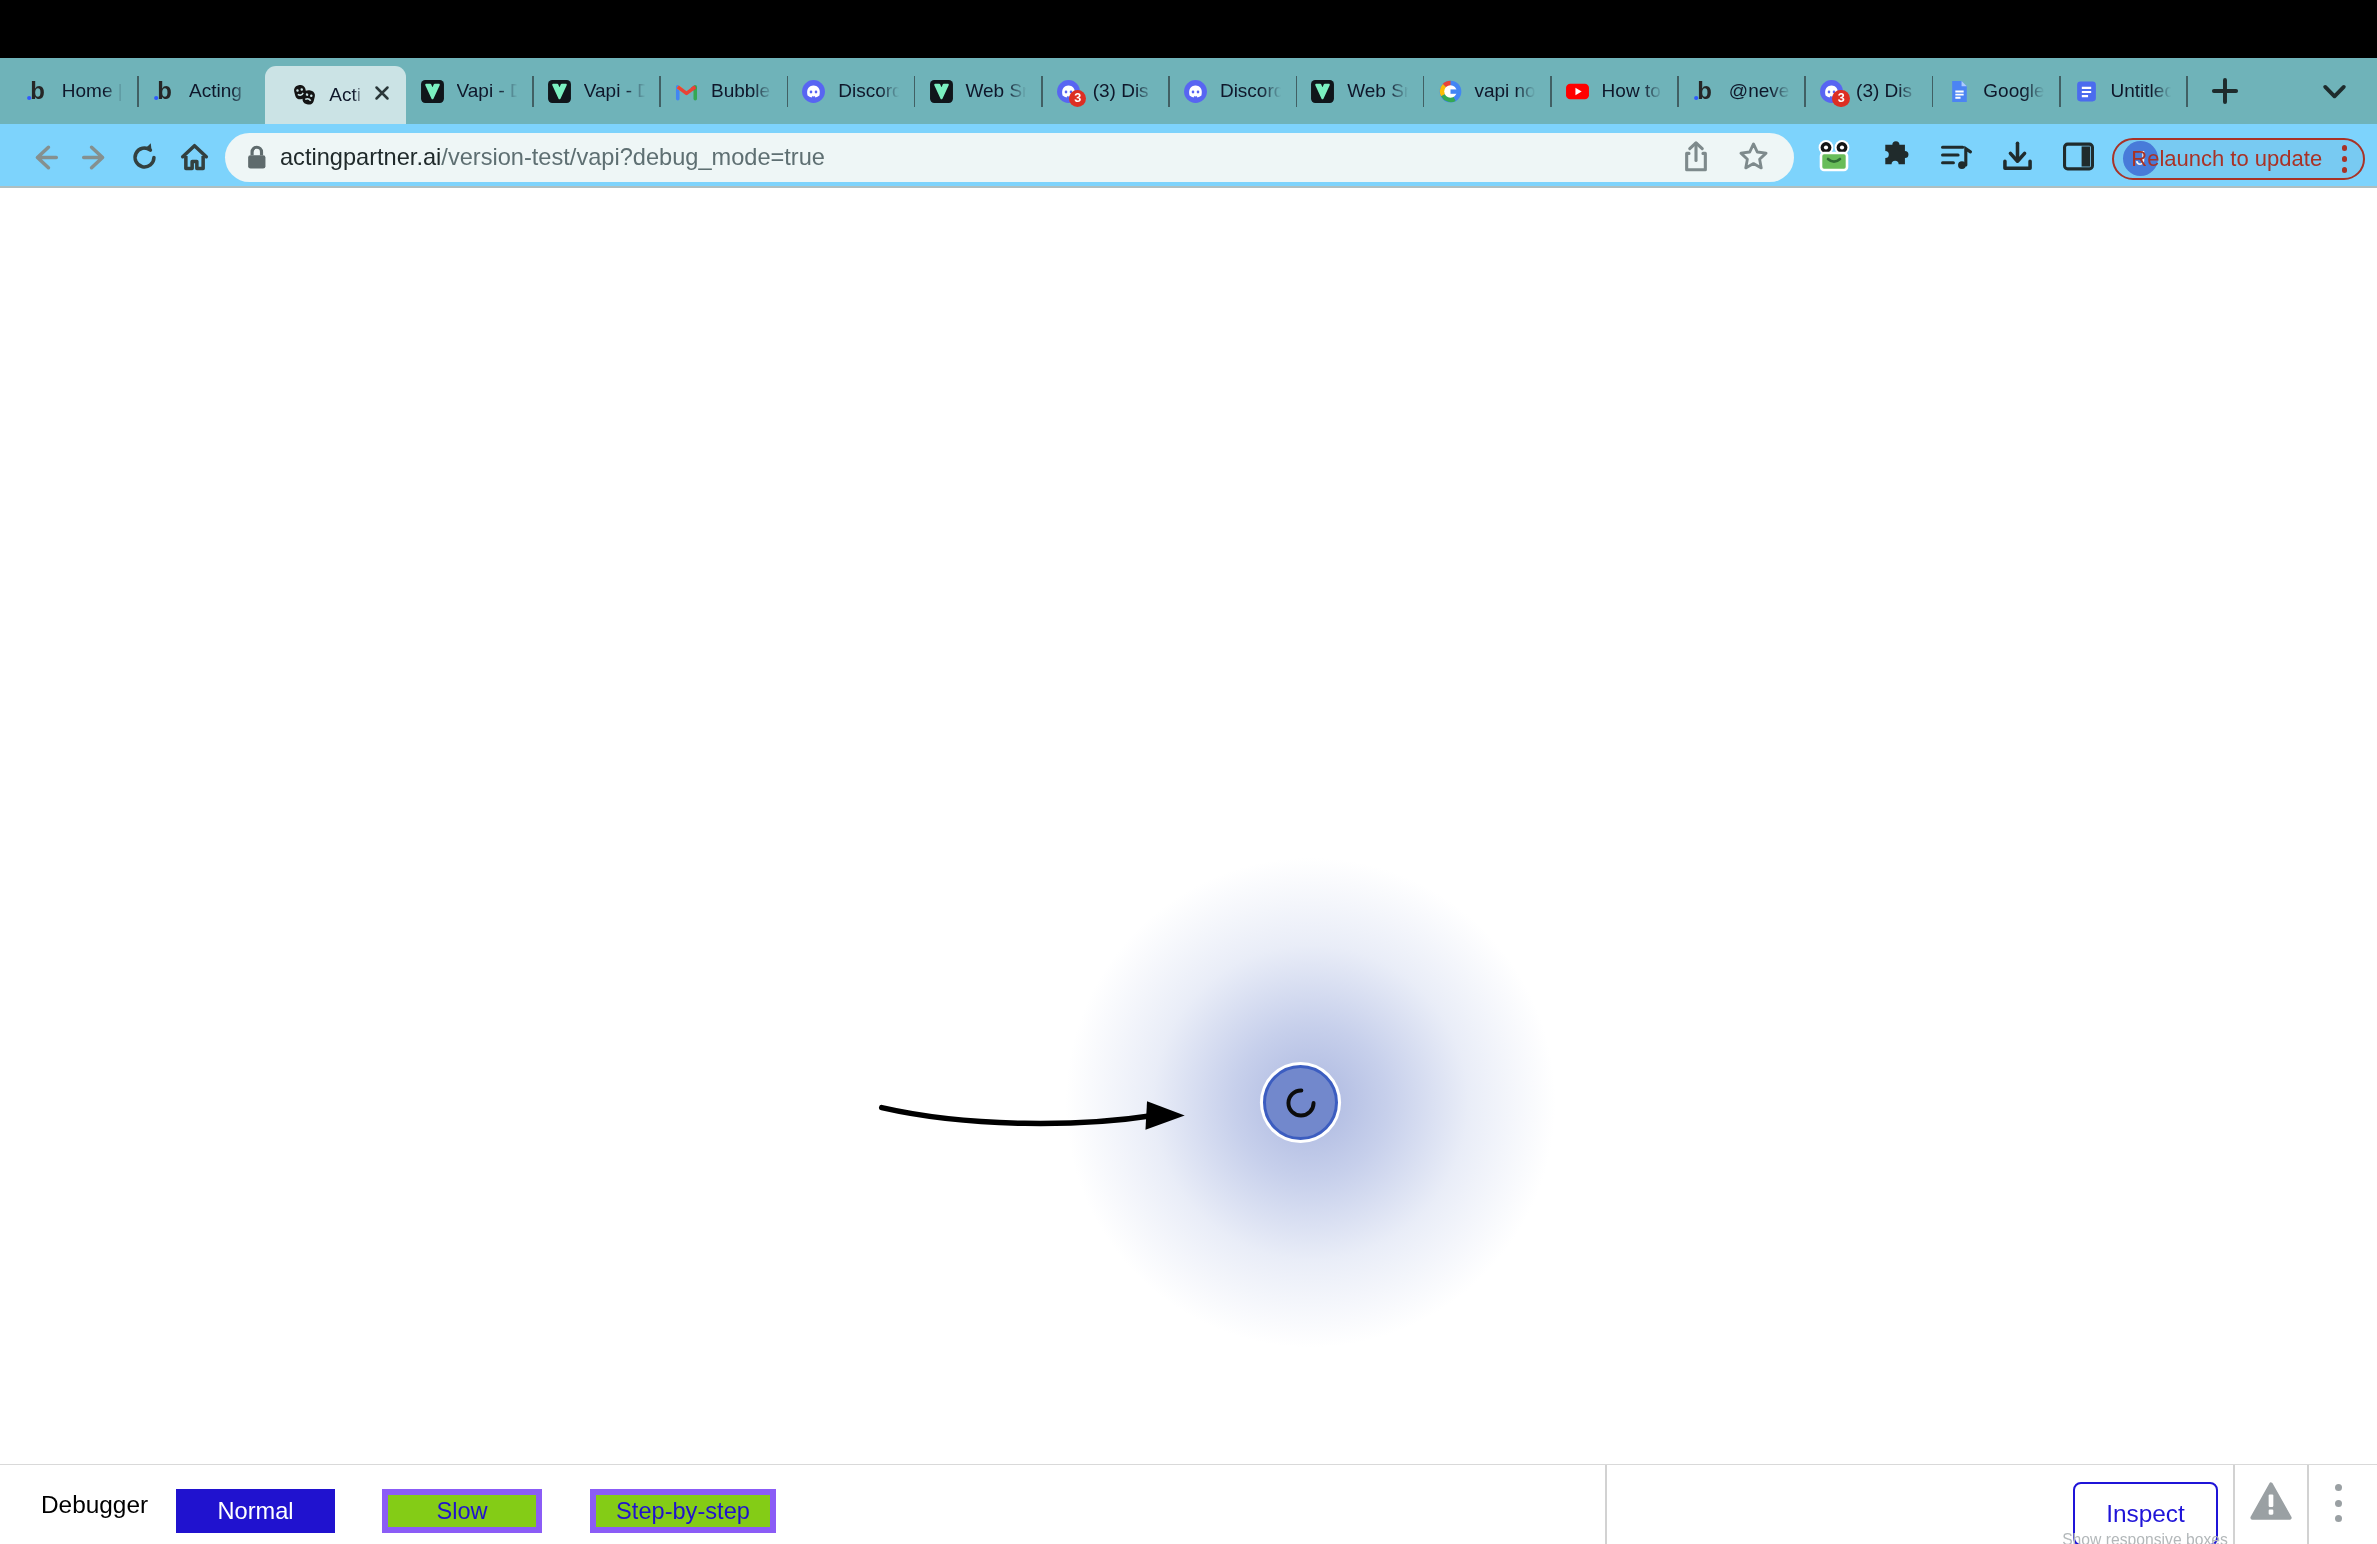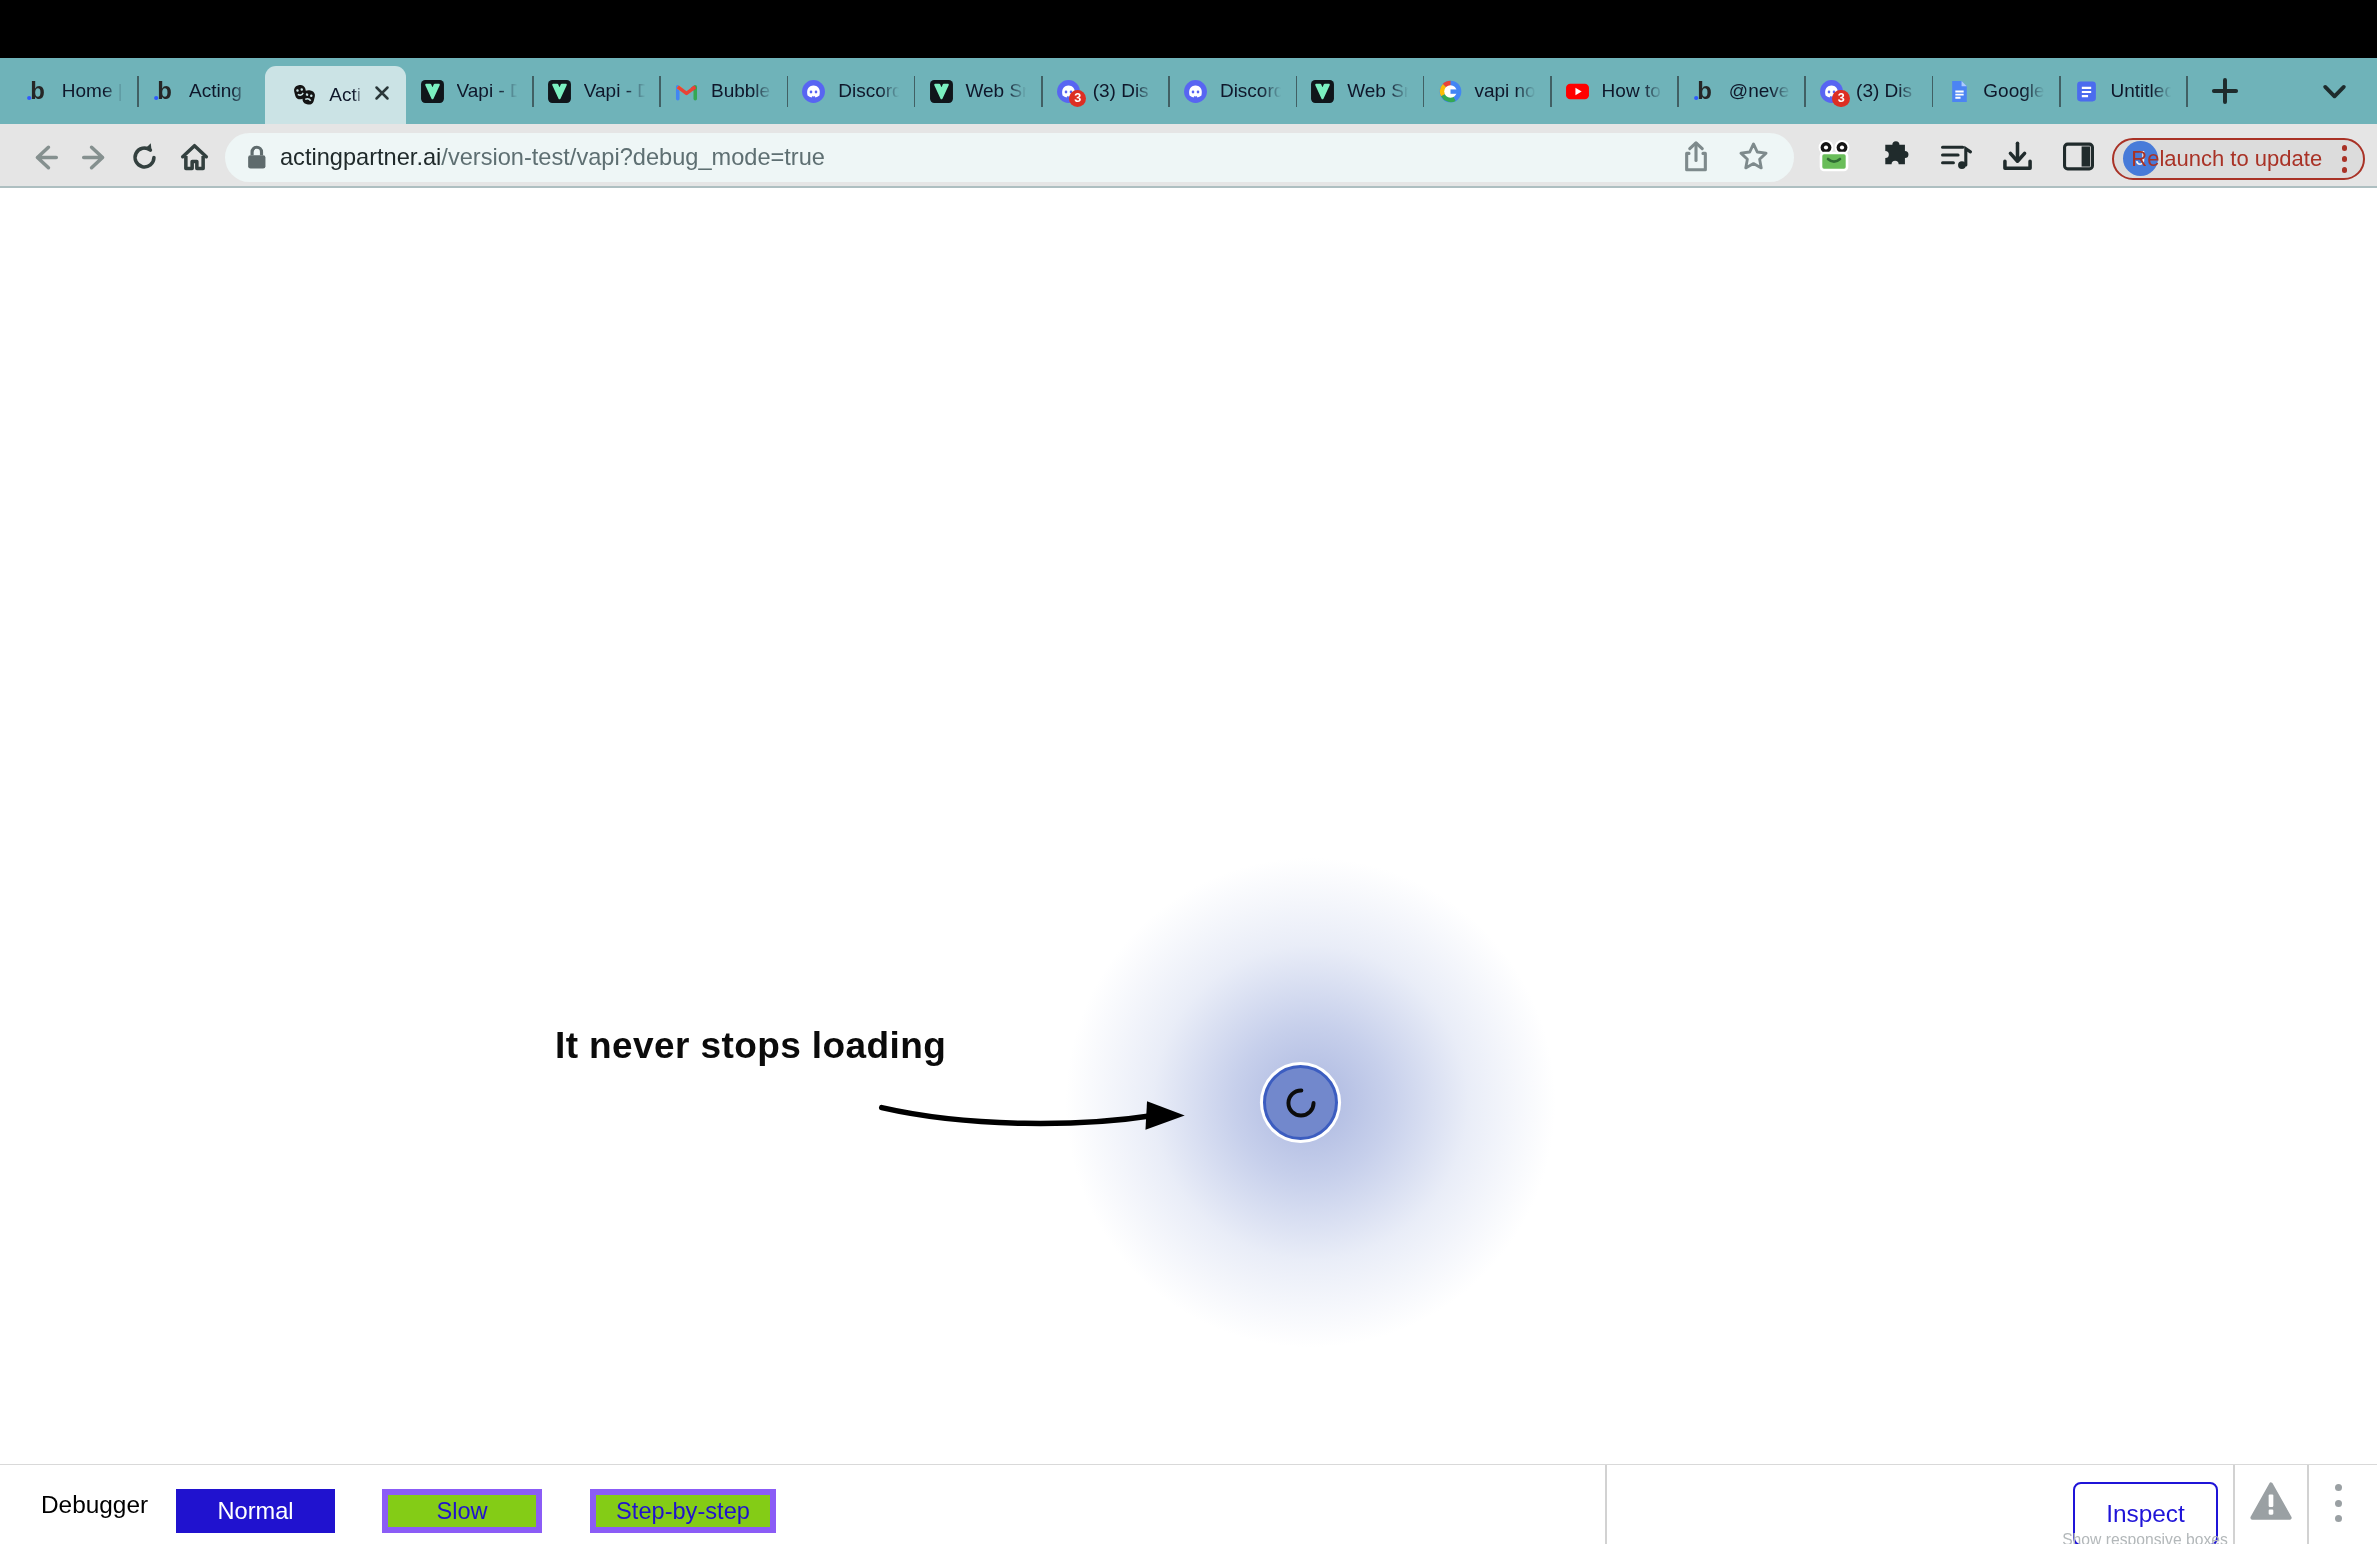--- a/index.html
+++ b/index.html
@@ -21,21 +21,21 @@
   .fav svg{width:25px;height:25px;display:block;}
   .badge{position:absolute;right:-5.5px;bottom:-3.9px;width:17.3px;height:17.3px;border-radius:50%;
     background:#dd2e23;color:#fff;font-size:12.6px;font-weight:bold;line-height:17.3px;text-align:center;}
   .tab-title{margin-left:11.8px;font-size:19px;color:#0f172a;white-space:nowrap;overflow:hidden;flex:1 1 auto;
     -webkit-mask-image:linear-gradient(to right,#000 65%,transparent 96%);
     mask-image:linear-gradient(to right,#000 65%,transparent 96%);}
   .tab-close{margin-left:4.7px;flex:0 0 22px;}
   .newtab-btn{position:absolute;left:2206px;top:14px;width:38px;height:38px;color:#1e2b2c;}
   .tab-chevron{position:absolute;left:2319px;top:22px;width:31px;height:23.6px;color:#1e2b2c;}
   
-  .toolbar{position:absolute;left:0;top:124px;width:2377px;height:64px;background:#e5e5e5;border-bottom:2.4px solid #aebfc1;box-sizing:border-box;}
+  .toolbar{position:absolute;left:0;top:124px;width:2377px;height:64px;background:#7dd3fc;border-bottom:2.4px solid #aebfc1;box-sizing:border-box;}
   .nav-ic{position:absolute;top:16.5px;width:33px;height:33px;}
   .url-pill{position:absolute;left:225px;top:9.4px;width:1569px;height:49px;border-radius:24.4px;background:#eef6f6;display:flex;align-items:center;}
   .url-text{font-size:23.6px;color:#202a2b;margin-left:11px;white-space:nowrap;}
   .url-text .path{color:#5e6f72;}
   .pill-right{position:absolute;right:0;top:0;height:49px;display:flex;align-items:center;gap:27px;padding-right:23.6px;}
   .ext-cluster{position:absolute;left:1816px;top:11px;height:46px;display:flex;align-items:center;gap:27px;}
   .avatar{width:35px;height:35px;border-radius:50%;background:#4b80e2;color:#fff;font-size:20.4px;line-height:35px;text-align:center;}
   .relaunch{position:absolute;left:2112px;top:14px;width:253px;height:42px;border:2.4px solid #a93226;border-radius:23px;
     box-sizing:border-box;display:flex;align-items:center;background:rgba(0,0,0,0.04);}
   .relaunch-label{color:#a93226;font-size:22px;margin-left:17.3px;flex:1;}
@@ -375,21 +375,20 @@
     <span class="red-kebab">
         <i></i>
         <i></i>
         <i></i>
       </span>
   </div>
 </div>
 
 <div class="content">
   <div class="glow"></div>
-  <div class="page-title">It never stops loading</div>
   <div class="arrow-wrap">
     <svg width="314" height="57" viewBox="0 0 400 72">
       <path d="M6 26 C 120 52, 262 50, 352 36" stroke="#000" stroke-width="7" fill="none" stroke-linecap="round"></path>
       <path d="M344 18 L392 36 L342 54 Z" fill="#000"></path>
     </svg>
   </div>
   <div class="spinner">
     <svg width="44" height="44" viewBox="0 0 56 56">
       <circle cx="28" cy="28" r="16" stroke="#0c0c0c" stroke-width="5" fill="none" stroke-linecap="round" stroke-dasharray="75.4 25.1"></circle>
     </svg>

